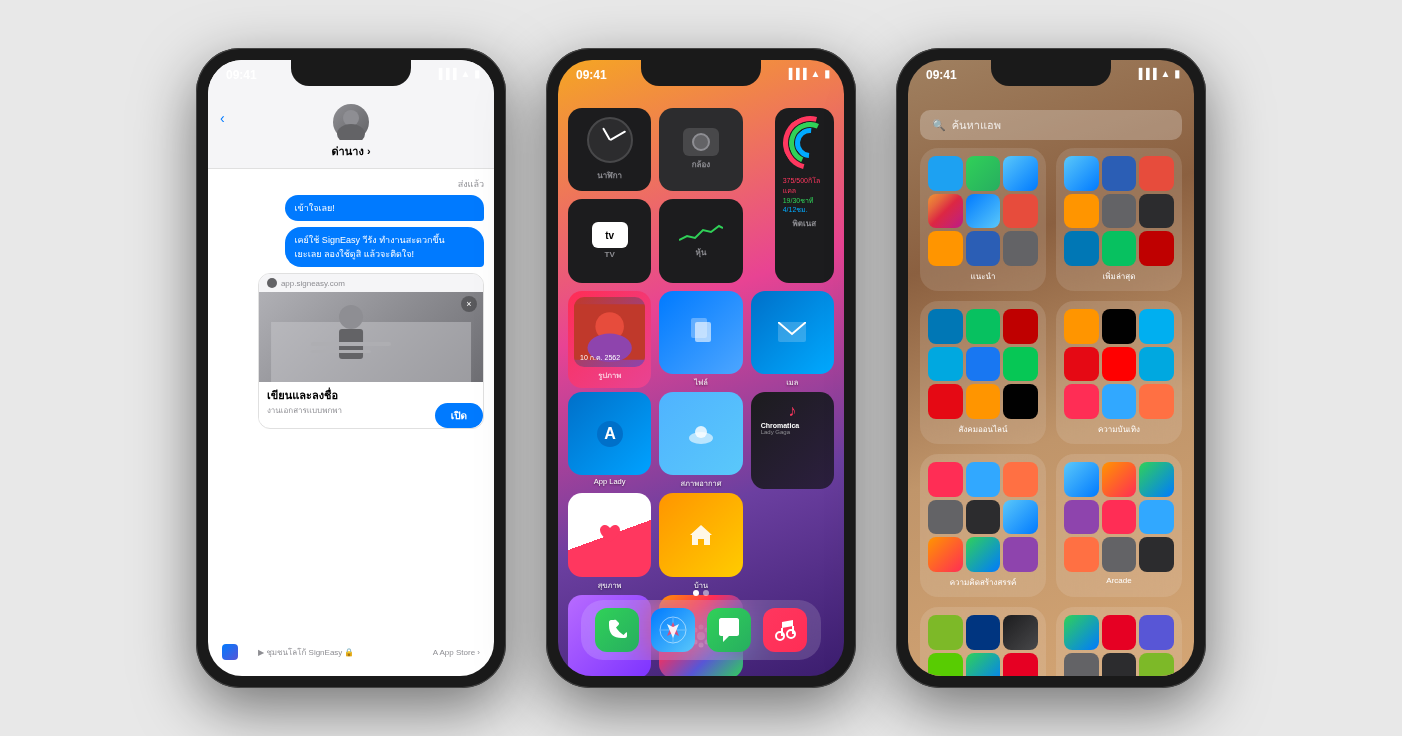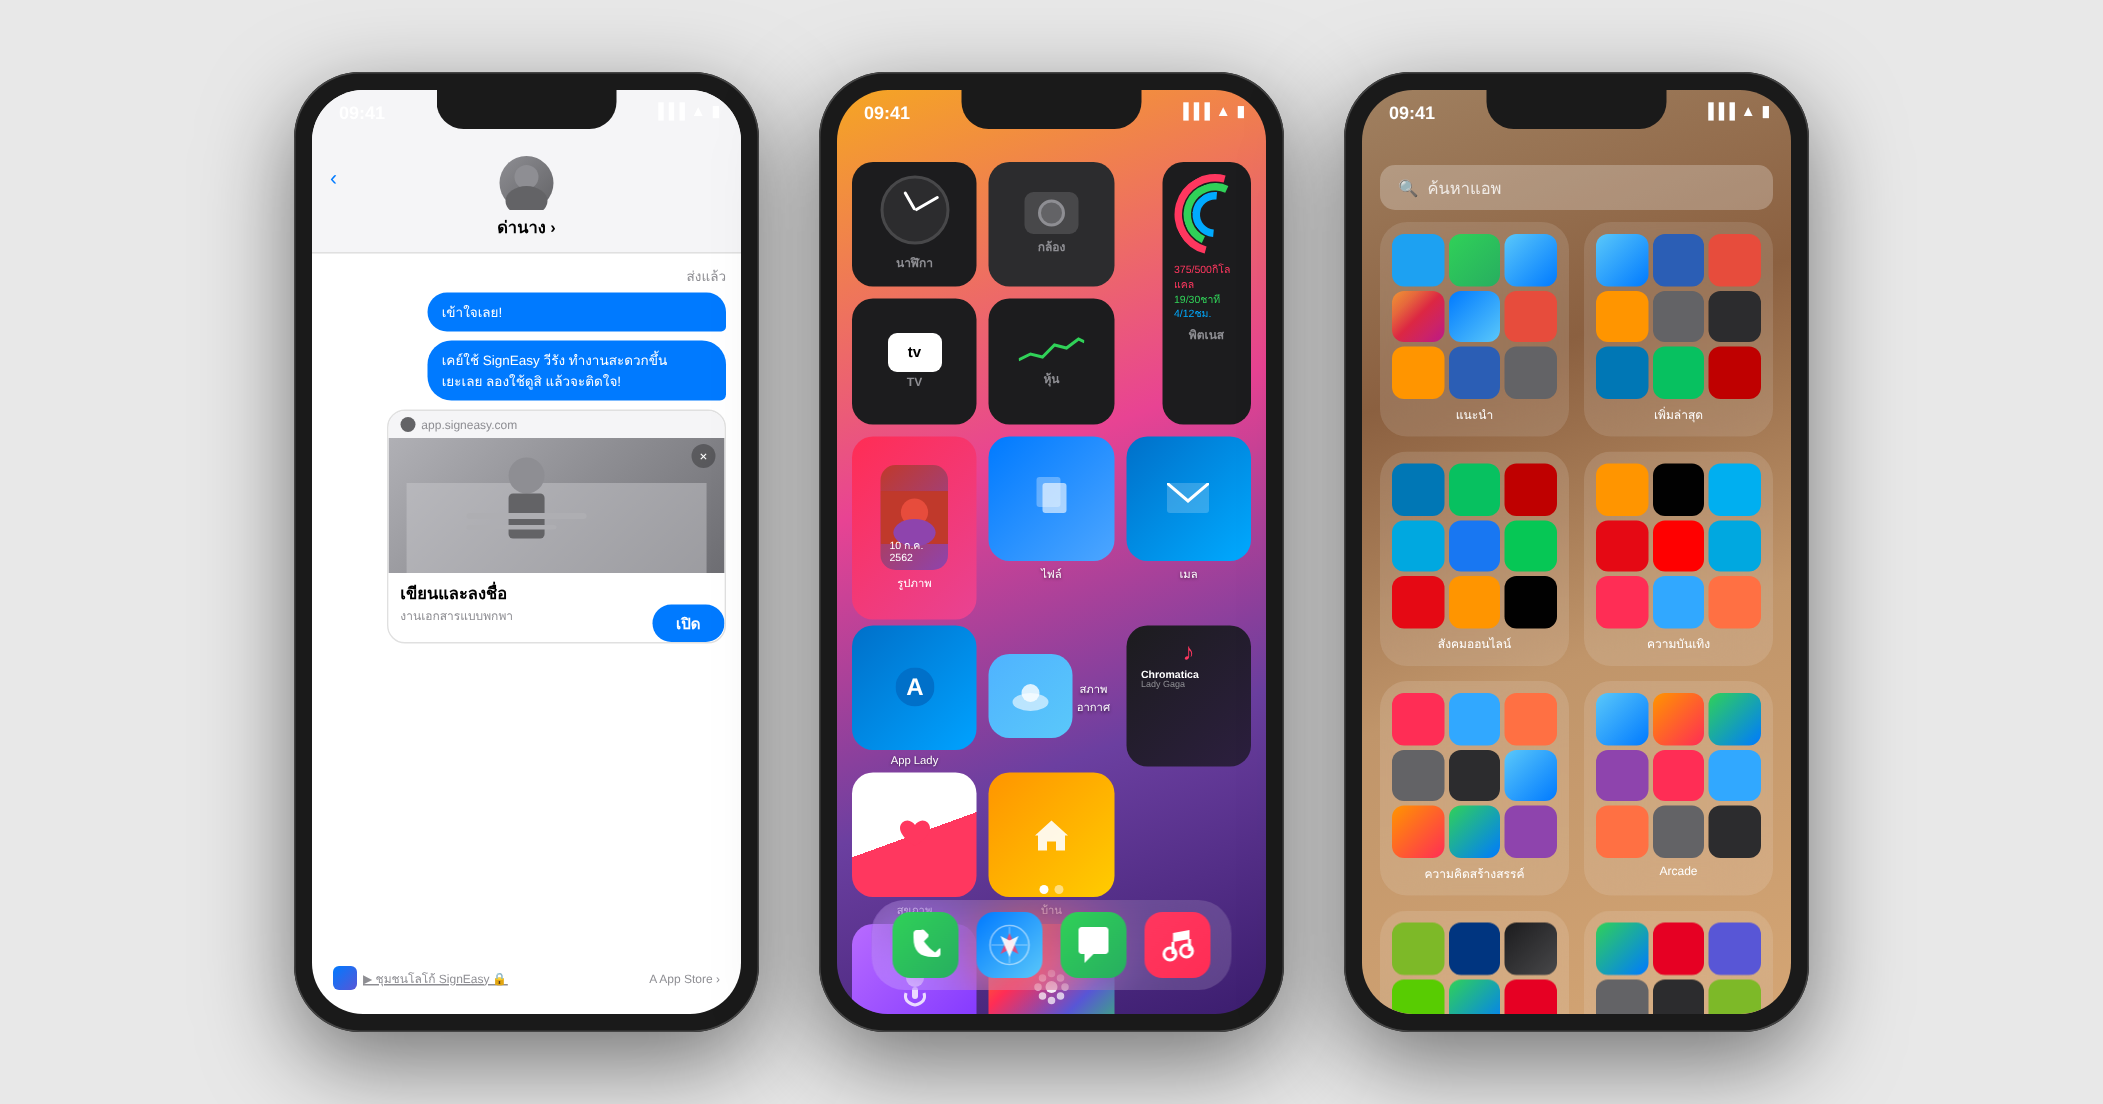--- a/index.html
+++ b/index.html
@@ -140,21 +140,21 @@
       position: absolute;
       bottom: 16px; left: 0; right: 0;
       display: flex;
       align-items: center;
       justify-content: space-between;
       padding: 0 14px;
       font-size: 8px;
       color: #8e8e93;
     }
     .p1-signeasy {
-      display: flex; align-items: center; gap: 4px; text-decoration: underline;
+      display: flex; align-items: center; gap: 20px;
     }
     .p1-signeasy-icon {
       width: 16px; height: 16px;
       background: linear-gradient(135deg, #007aff, #5856d6);
       border-radius: 4px;
     }
 
     
     .phone2-screen {
       background: linear-gradient(160deg, #f5a623 0%, #e84393 40%, #6b3fa0 70%, #3b1d6e 100%);
@@ -304,21 +304,21 @@
       align-items: center;
       justify-content: center;
       overflow: hidden;
       position: relative;
     }
     .app-name { font-size: 7.5px; color: #fff; margin-top: 2px; text-align: center; text-shadow: 0 1px 2px rgba(0,0,0,0.5); }
 
     .p2-friends-widget {
       background: linear-gradient(135deg, #ff2d55, #e84393);
       border-radius: 14px;
-      padding: 19px;
+      padding: 6px;
       position: relative;
       overflow: hidden;
     }
     .p2-friends-photo {
       width: 100%; height: 70px;
       background: linear-gradient(135deg, #c0392b, #8e44ad);
       border-radius: 10px;
       overflow: hidden;
       position: relative;
     }
@@ -619,21 +619,21 @@
       <div style="display:flex;flex-direction:column;align-items:center;">
         <div class="app-icon app-appstore" style="width:100%;aspect-ratio:1;">
           <svg width="26" height="26" viewBox="0 0 26 26">
             <circle cx="13" cy="13" r="13" fill="#0070c9"></circle>
             <text x="13" y="18" text-anchor="middle" fill="white" font-size="16" font-weight="bold">A</text>
           </svg>
         </div>
         <div class="app-name">App Lady</div>
       </div>
 
-      <div style="display:flex;align-items:center;">
+      <div style="display:flex;flex-direction:column;align-items:center;">
         <div class="app-icon app-weather" style="width:100%;aspect-ratio:1;">
           <svg width="28" height="20" viewBox="0 0 28 20">
             <circle cx="14" cy="8" r="6" fill="rgba(255,255,255,0.8)"></circle>
             <ellipse cx="14" cy="14" rx="12" ry="6" fill="rgba(255,255,255,0.6)"></ellipse>
           </svg>
         </div>
         <div class="app-name">สภาพอากาศ</div>
       </div>
 
       <div class="app-music-widget">

